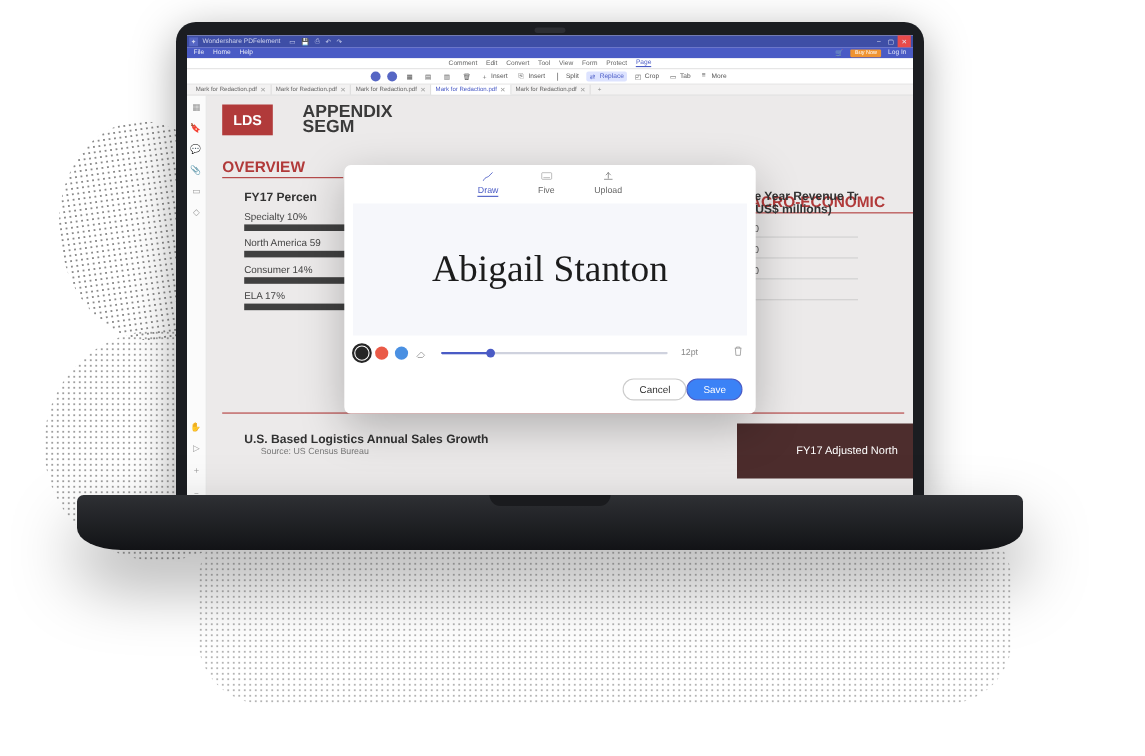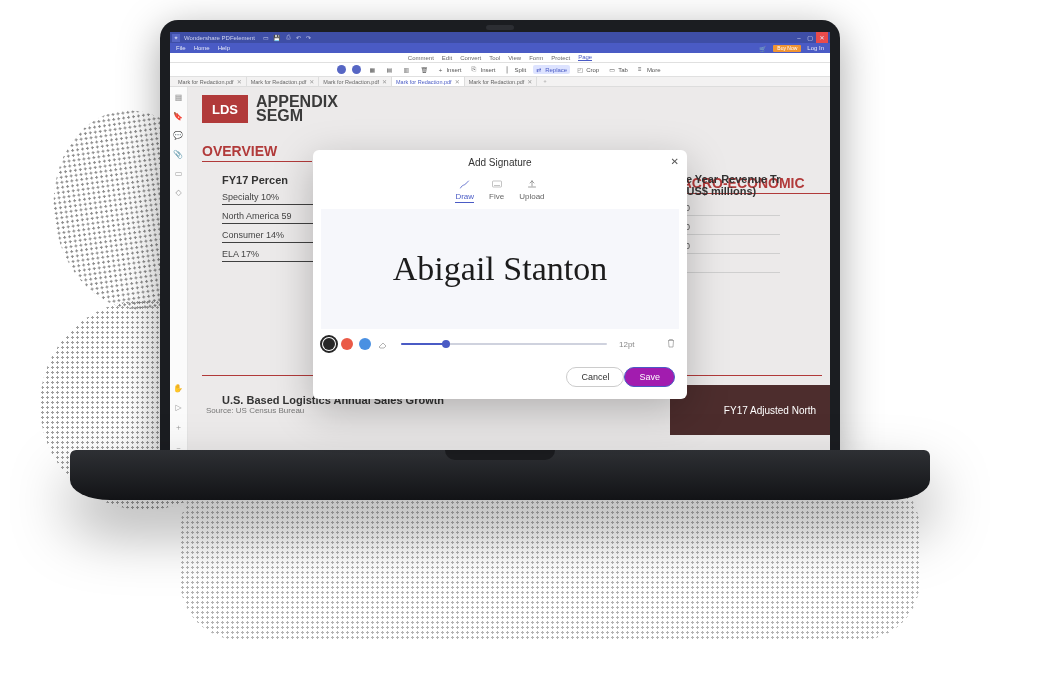--- a/index.html
+++ b/index.html
@@ -132,26 +132,26 @@
     position:relative;
     overflow:hidden;
   }
   
   .report {
     position:absolute;
     left:14px; top:8px; right:0; bottom:0;
     background:transparent;
     color:#333;
   }
-  .report .lds { display:flex; align-items:center; gap:8px; }
+  .report .lds { display:flex; align-items:center; gap:27px; }
   .report .lds-badge { width:46px; height:28px; background:#b13a3a; color:#fff; display:flex; align-items:center; justify-content:center; font-size:13px; font-weight:700; }
   .report .appendix { font-size:16px; font-weight:700; color:#3a3a3a; line-height:14px; }
   .report .sect-title { font-size:14px; font-weight:800; color:#b13a3a; margin-top:20px; padding-bottom:2px; border-bottom:1px solid #b13a3a; }
   .report .sub { font-size:11px; font-weight:700; color:#333; margin-top:12px; }
-  .report .datarow { font-size:9px; color:#444; margin-top:6px; padding-bottom:2px; border-bottom:1px solid #404040; width:120px; }
+  .report .datarow { font-size:9px; color:#444; margin-top:6px; padding-bottom:2px; border-bottom:6px solid #404040; width:120px; }
   .report .right-col { position:absolute; right:-40px; top:78px; width:200px; }
   .report .right-col .hd { font-size:11px; font-weight:700; }
   .report .yaxis { font-size:9px; color:#555; margin-top:6px; padding-bottom:2px; border-bottom:1px solid #cfcfcf; width:110px; }
   .report .charthd { margin-top:76px; font-size:11px; font-weight:700; }
   .report .chartsub { font-size:8px; color:#777; }
   .report .adj-panel {
     position:absolute; right:-40px; top:290px; width:200px; height:50px;
     background:#4d2d2d; color:#fff; font-size:10px; display:flex; align-items:center; justify-content:center;
   }
   
@@ -163,21 +163,21 @@
     background:#fff;
     border-radius:6px;
     box-shadow:0 12px 40px rgba(0,0,0,0.25);
     overflow:hidden;
     z-index:20;
     font-size:10px;
   }
   .modal-header { height:24px; display:flex; align-items:center; justify-content:center; position:relative; }
   .modal-header .title { font-size:10px; color:#333; }
   .modal-header .close { position:absolute; right:8px; top:6px; font-size:10px; color:#555; cursor:pointer; }
-  .modal-tabs { display:flex; justify-content:center; gap:15px; padding:4px 0 6px 0; }
+  .modal-tabs { display:flex; justify-content:center; gap:36px; padding:4px 0 6px 0; }
   .modal-tab { display:flex; flex-direction:column; align-items:center; gap:2px; font-size:8px; color:#666; cursor:pointer; }
   .modal-tab .ic { width:14px; height:12px; }
   .modal-tab.active { color:#4a5bc5; }
   .modal-tab.active .lbl { border-bottom:1px solid #4a5bc5; padding-bottom:1px; }
   .sig-canvas {
     margin:0 8px;
     height:120px;
     background:#f6f7fb;
     display:flex; align-items:center; justify-content:center;
     font-family: "Brush Script MT", "Segoe Script", cursive;
@@ -195,21 +195,21 @@
   .swatch.blue { background:#4a90e2; }
   .eraser { width:12px; height:12px; color:#888; display:flex; align-items:center; justify-content:center; }
   .slider-wrap { flex:1; margin:0 6px; position:relative; height:12px; }
   .slider-track { position:absolute; left:0; right:0; top:50%; height:2px; background:#cfd2de; transform:translateY(-50%); border-radius:2px; }
   .slider-track-fill { position:absolute; left:0; top:50%; height:2px; background:#4a5bc5; transform:translateY(-50%); border-radius:2px; width:22%; }
   .slider-thumb { position:absolute; top:50%; left:22%; width:8px; height:8px; background:#4a5bc5; border-radius:50%; transform:translate(-50%,-50%); }
   .ptlabel { font-size:8px; color:#888; min-width:20px; }
   .trash { color:#999; font-size:11px; cursor:pointer; }
   .modal-footer { display:flex; justify-content:flex-end; gap:0; padding:8px 12px 12px 12px; }
   .btn { font-size:9px; padding:4px 14px; border-radius:12px; cursor:pointer; border:1px solid #ccc; background:#fff; color:#333; }
-  .btn.primary { background:#a21caf; color:#fff; border-color:#4a5bc5;text-align:right; }
+  .btn.primary { background:#3b82f6; color:#fff; border-color:#4a5bc5;text-align:right; }
   
   .laptop-base {
     position:absolute;
     left:70px; top:450px;
     width:860px; height:50px;
     background:linear-gradient(#2e3034,#121316);
     border-radius:6px 6px 40px 40px / 6px 6px 20px 20px;
     box-shadow:0 30px 60px rgba(0,0,0,0.35);
   }
   .laptop-notch {
@@ -386,34 +386,30 @@
               <div class="hd">Five Year Revenue Tr</div>
               <div class="hd">(in US$ millions)</div>
               <div class="yaxis">$300</div>
               <div class="yaxis">$200</div>
               <div class="yaxis">$100</div>
               <div class="yaxis">$0</div>
             </div>
             <div style="position:absolute; left:0; top:260px; right:0;">
               <div class="sect-title" style="width:620px; height:1px; padding:0; border-bottom:1px solid #b13a3a;"></div>
               <div class="charthd" style="margin-top:18px; margin-left:20px;">U.S. Based Logistics Annual Sales Growth</div>
-              <div class="chartsub" style="margin-left:4px;">Source: US Census Bureau</div>
+              <div class="chartsub" style="margin-left:35px;">Source: US Census Bureau</div>
             </div>
             <div class="adj-panel">
               <span>FY17 Adjusted North</span>
             </div>
           </div>
         </div>
       </div>
 
       <div class="modal">
-        <div class="modal-header">
-          <span class="title">Add Signature</span>
-          <span class="close">✕</span>
-        </div>
         <div class="modal-tabs">
           <div class="modal-tab active">
             <span class="ic">
               <svg viewBox="0 0 24 24" width="14" height="12">
                   <path d="M3 20c4-8 8-4 12-10l4-4" stroke="#4a5bc5" stroke-width="1.6" fill="none" stroke-linecap="round"></path>
                 </svg>
             </span>
             <span class="lbl">Draw</span>
           </div>
           <div class="modal-tab">

